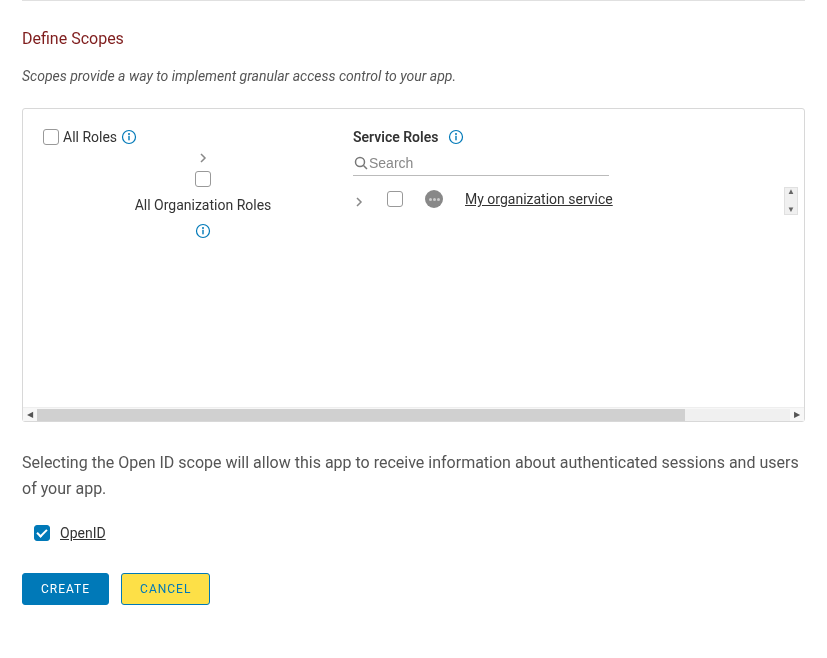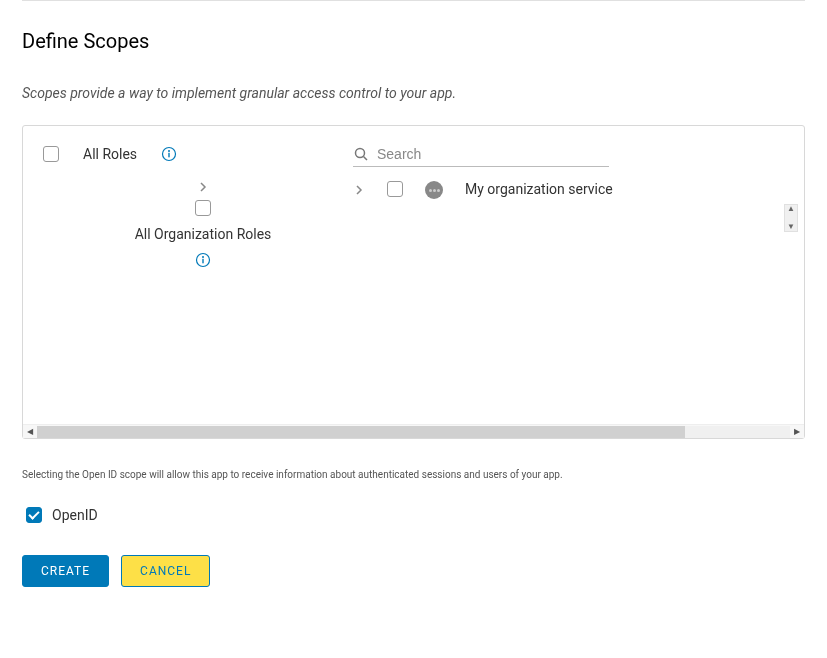--- a/index.html
+++ b/index.html
@@ -15,24 +15,24 @@
       width: 827px;
     }
     .container {
       padding: 0 22px;
     }
     .top-divider {
       border-top: 1px solid #e0e0e0;
       margin: 0 22px 28px 22px;
     }
     .heading {
-      font-size: 20px;
+      font-size: 16px;
       font-weight: 400;
-      color: #000000;
-      margin-bottom: 32px;
+      color: #7f1d1d;
+      margin-bottom: 20px;
     }
     .description {
       font-size: 14px;
       color: #555;
       margin-bottom: 24px;
       font-style: italic;
     }
     .scopes-panel {
       border: 1px solid #d8d8d8;
       border-radius: 3px;
@@ -50,22 +50,22 @@
     .left-col {
       width: 310px;
       flex-shrink: 0;
     }
     .right-col {
       flex: 1;
       position: relative;
     }
     .checkbox-row {
       display: flex;
-      gap: 24px;
-      margin-bottom: 16px;
+      gap: 4px;
+      margin-bottom: 4px;
     }
     .checkbox {
       width: 16px;
       height: 16px;
       border: 1px solid #999;
       border-radius: 3px;
       background: #fff;
       cursor: pointer;
       flex-shrink: 0;
       display: inline-flex;
@@ -123,43 +123,43 @@
       height: 12px;
       flex-shrink: 0;
       cursor: pointer;
     }
     .search-wrap {
       display: flex;
       align-items: center;
       border-bottom: 1px solid #bbb;
       padding-bottom: 4px;
       width: 256px;
-      gap: 8px;
       margin-bottom: 14px;
     }
     .search-icon {
       width: 16px;
       height: 16px;
       flex-shrink: 0;
     }
     .search-input {
       border: none;
       outline: none;
       font-size: 14px;
       flex: 1;
       color: #333;
       background: transparent;
     }
     .search-input::placeholder {
       color: #888;
     }
     .service-row {
       display: flex;
-      align-items: flex-start;
+      align-items: center;
       gap: 22px;
+      text-decoration: underline;
     }
     .service-icon {
       width: 18px;
       height: 18px;
       border-radius: 50%;
       background: #888;
       flex-shrink: 0;
       display: flex;
       align-items: center;
       justify-content: center;
@@ -222,25 +222,26 @@
       left: 0;
       top: 0;
       height: 100%;
       width: 86%;
       background: #d0d0d0;
     }
     .openid-row {
       display: flex;
       align-items: center;
       gap: 10px;
-      margin-left: 4px;
+      margin-left: 12px;
       margin-bottom: 32px;
+      text-decoration: underline;
     }
     .description2 {
-      font-size: 10px;
+      font-size: 16px;
       color: #555;
       margin: 28px 0 24px 0;
       line-height: 1.6;
     }
     .button-row {
       display: flex;
       gap: 12px;
     }
     .btn {
       padding: 8px 18px;
@@ -299,20 +300,30 @@
             <svg viewBox="0 0 16 16" width="16" height="16">
                 <circle cx="8" cy="8" r="6.5" fill="none" stroke="#0079b8" stroke-width="1.2"></circle>
                 <circle cx="8" cy="5" r="1" fill="#0079b8"></circle>
                 <rect x="7.3" y="6.8" width="1.4" height="4.5" fill="#0079b8"></rect>
               </svg>
           </span>
         </div>
       </div>
 
       <div class="right-col">
+        <div class="section-heading-right">
+          <span>Service Roles</span>
+          <span class="info-icon">
+            <svg viewBox="0 0 16 16" width="16" height="16">
+                <circle cx="8" cy="8" r="6.5" fill="none" stroke="#0079b8" stroke-width="1.2"></circle>
+                <circle cx="8" cy="5" r="1" fill="#0079b8"></circle>
+                <rect x="7.3" y="6.8" width="1.4" height="4.5" fill="#0079b8"></rect>
+              </svg>
+          </span>
+        </div>
 
         <div class="search-wrap">
           <span class="search-icon">
             <svg viewBox="0 0 16 16" width="16" height="16">
                 <circle cx="7" cy="7" r="4.5" fill="none" stroke="#777" stroke-width="1.5"></circle>
                 <line x1="10.5" y1="10.5" x2="14" y2="14" stroke="#777" stroke-width="1.5"></line>
               </svg>
           </span>
           <input class="search-input" type="text" placeholder="Search" style="">
         </div>

